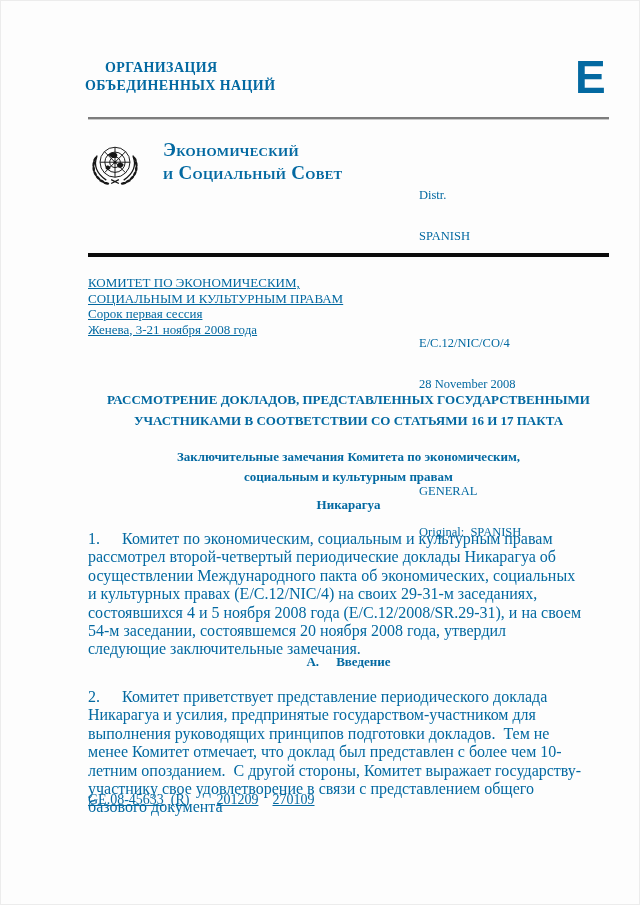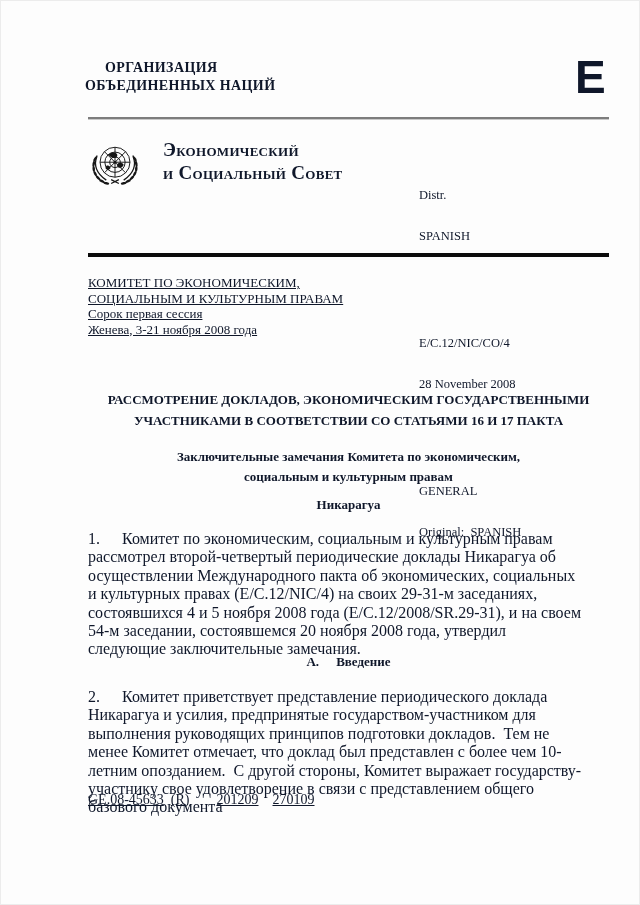--- a/index.html
+++ b/index.html
@@ -2,21 +2,21 @@
 <html><head>
 <meta charset="utf-8">
 <style>
   html,body { margin:0; padding:0; background:#ffffff; }
   .page {
     position: relative;
     width: 640px;
     height: 905px;
     background: #fdfdfd;
     font-family: "Liberation Serif", serif;
-    color: #0f172a;
+    color: #0369a1;
     overflow: hidden;
     box-shadow: inset 0 0 0 1px #ececec;
   }
 
   
   .org-name {
     position: absolute; left: 85px; top: 59px;
     font-size: 14px; font-weight: bold; line-height: 18px;
     letter-spacing: 0.4px; white-space: nowrap;
   }
@@ -163,21 +163,21 @@
   <div class="rule-thick"></div>
 
   <div class="committee">
     <div>КОМИТЕТ ПО ЭКОНОМИЧЕСКИМ,</div>
     <div>СОЦИАЛЬНЫМ И КУЛЬТУРНЫМ ПРАВАМ</div>
     <div>Сорок первая сессия</div>
     <div>Женева, 3-21 ноября 2008 года</div>
   </div>
 
   <div class="centered doc-title">
-    <div>РАССМОТРЕНИЕ ДОКЛАДОВ, ЭКОНОМИЧЕСКИМ ГОСУДАРСТВЕННЫМИ</div>
+    <div>РАССМОТРЕНИЕ ДОКЛАДОВ, ПРЕДСТАВЛЕННЫХ ГОСУДАРСТВЕННЫМИ</div>
     <div>УЧАСТНИКАМИ В СООТВЕТСТВИИ СО СТАТЬЯМИ 16 И 17 ПАКТА</div>
   </div>
 
   <div class="centered doc-subtitle">
     <div>Заключительные замечания Комитета по экономическим,</div>
     <div>социальным и культурным правам</div>
   </div>
 
   <div class="centered country">Никарагуа</div>
 

